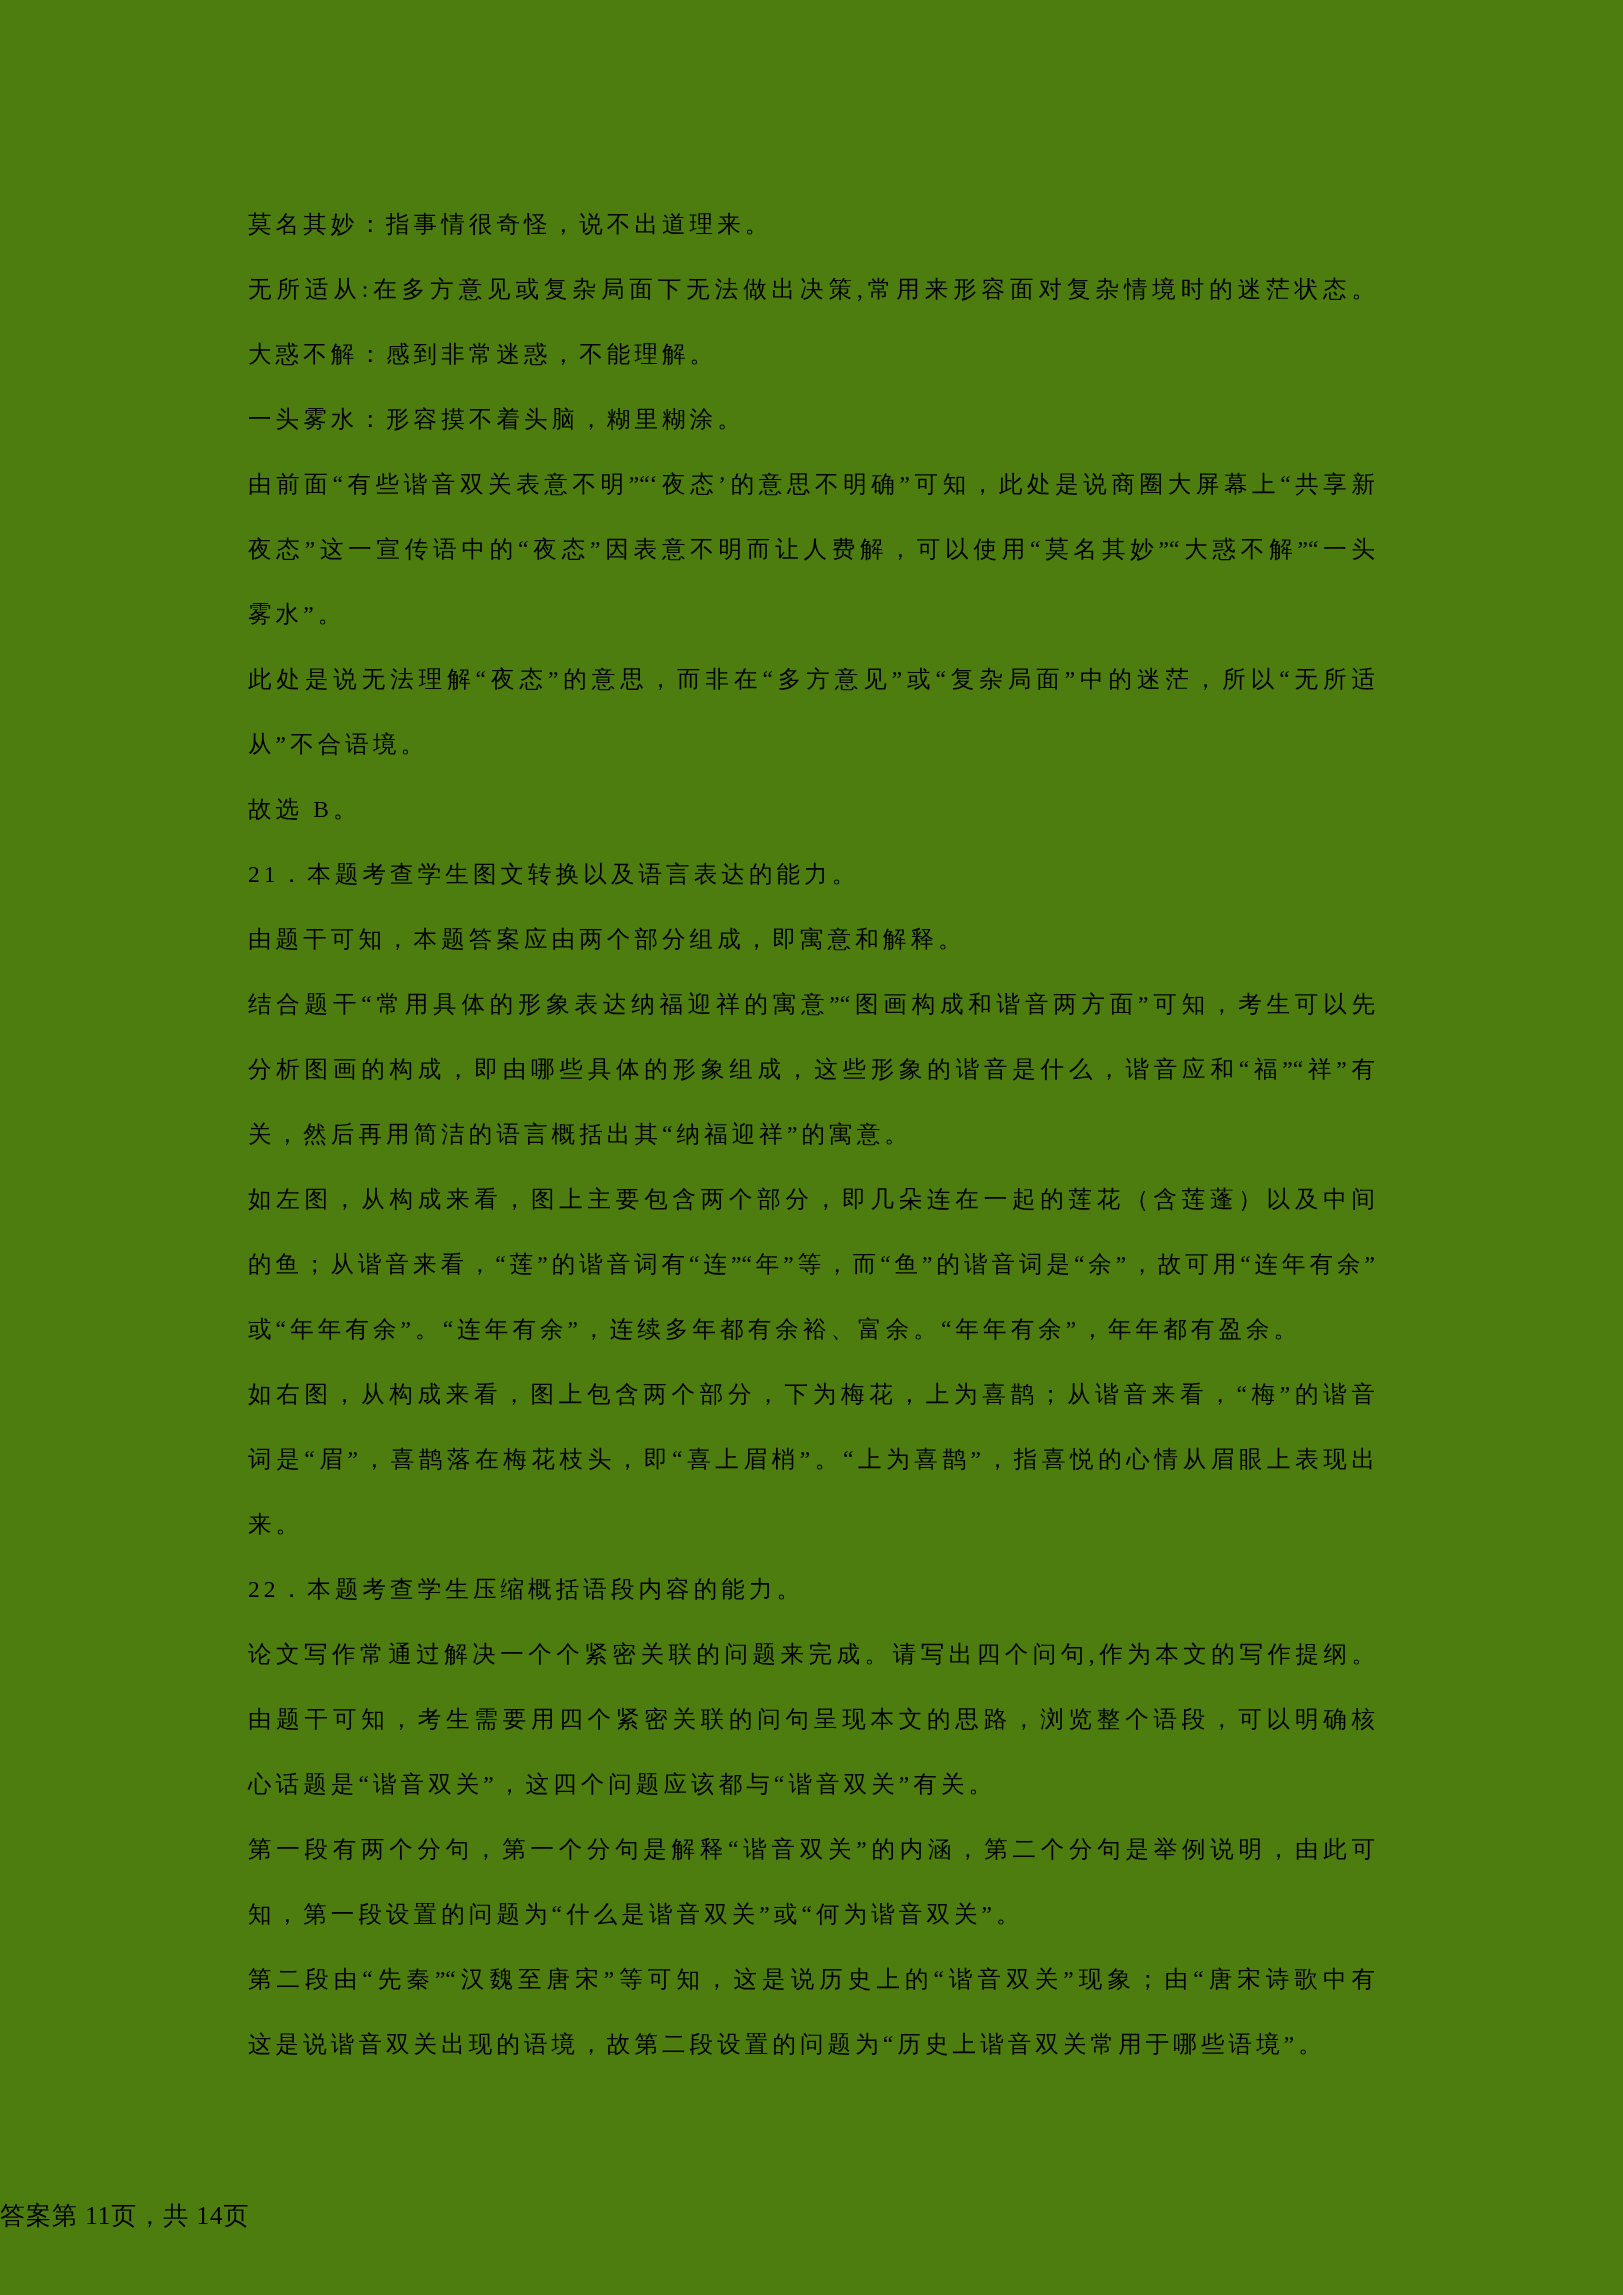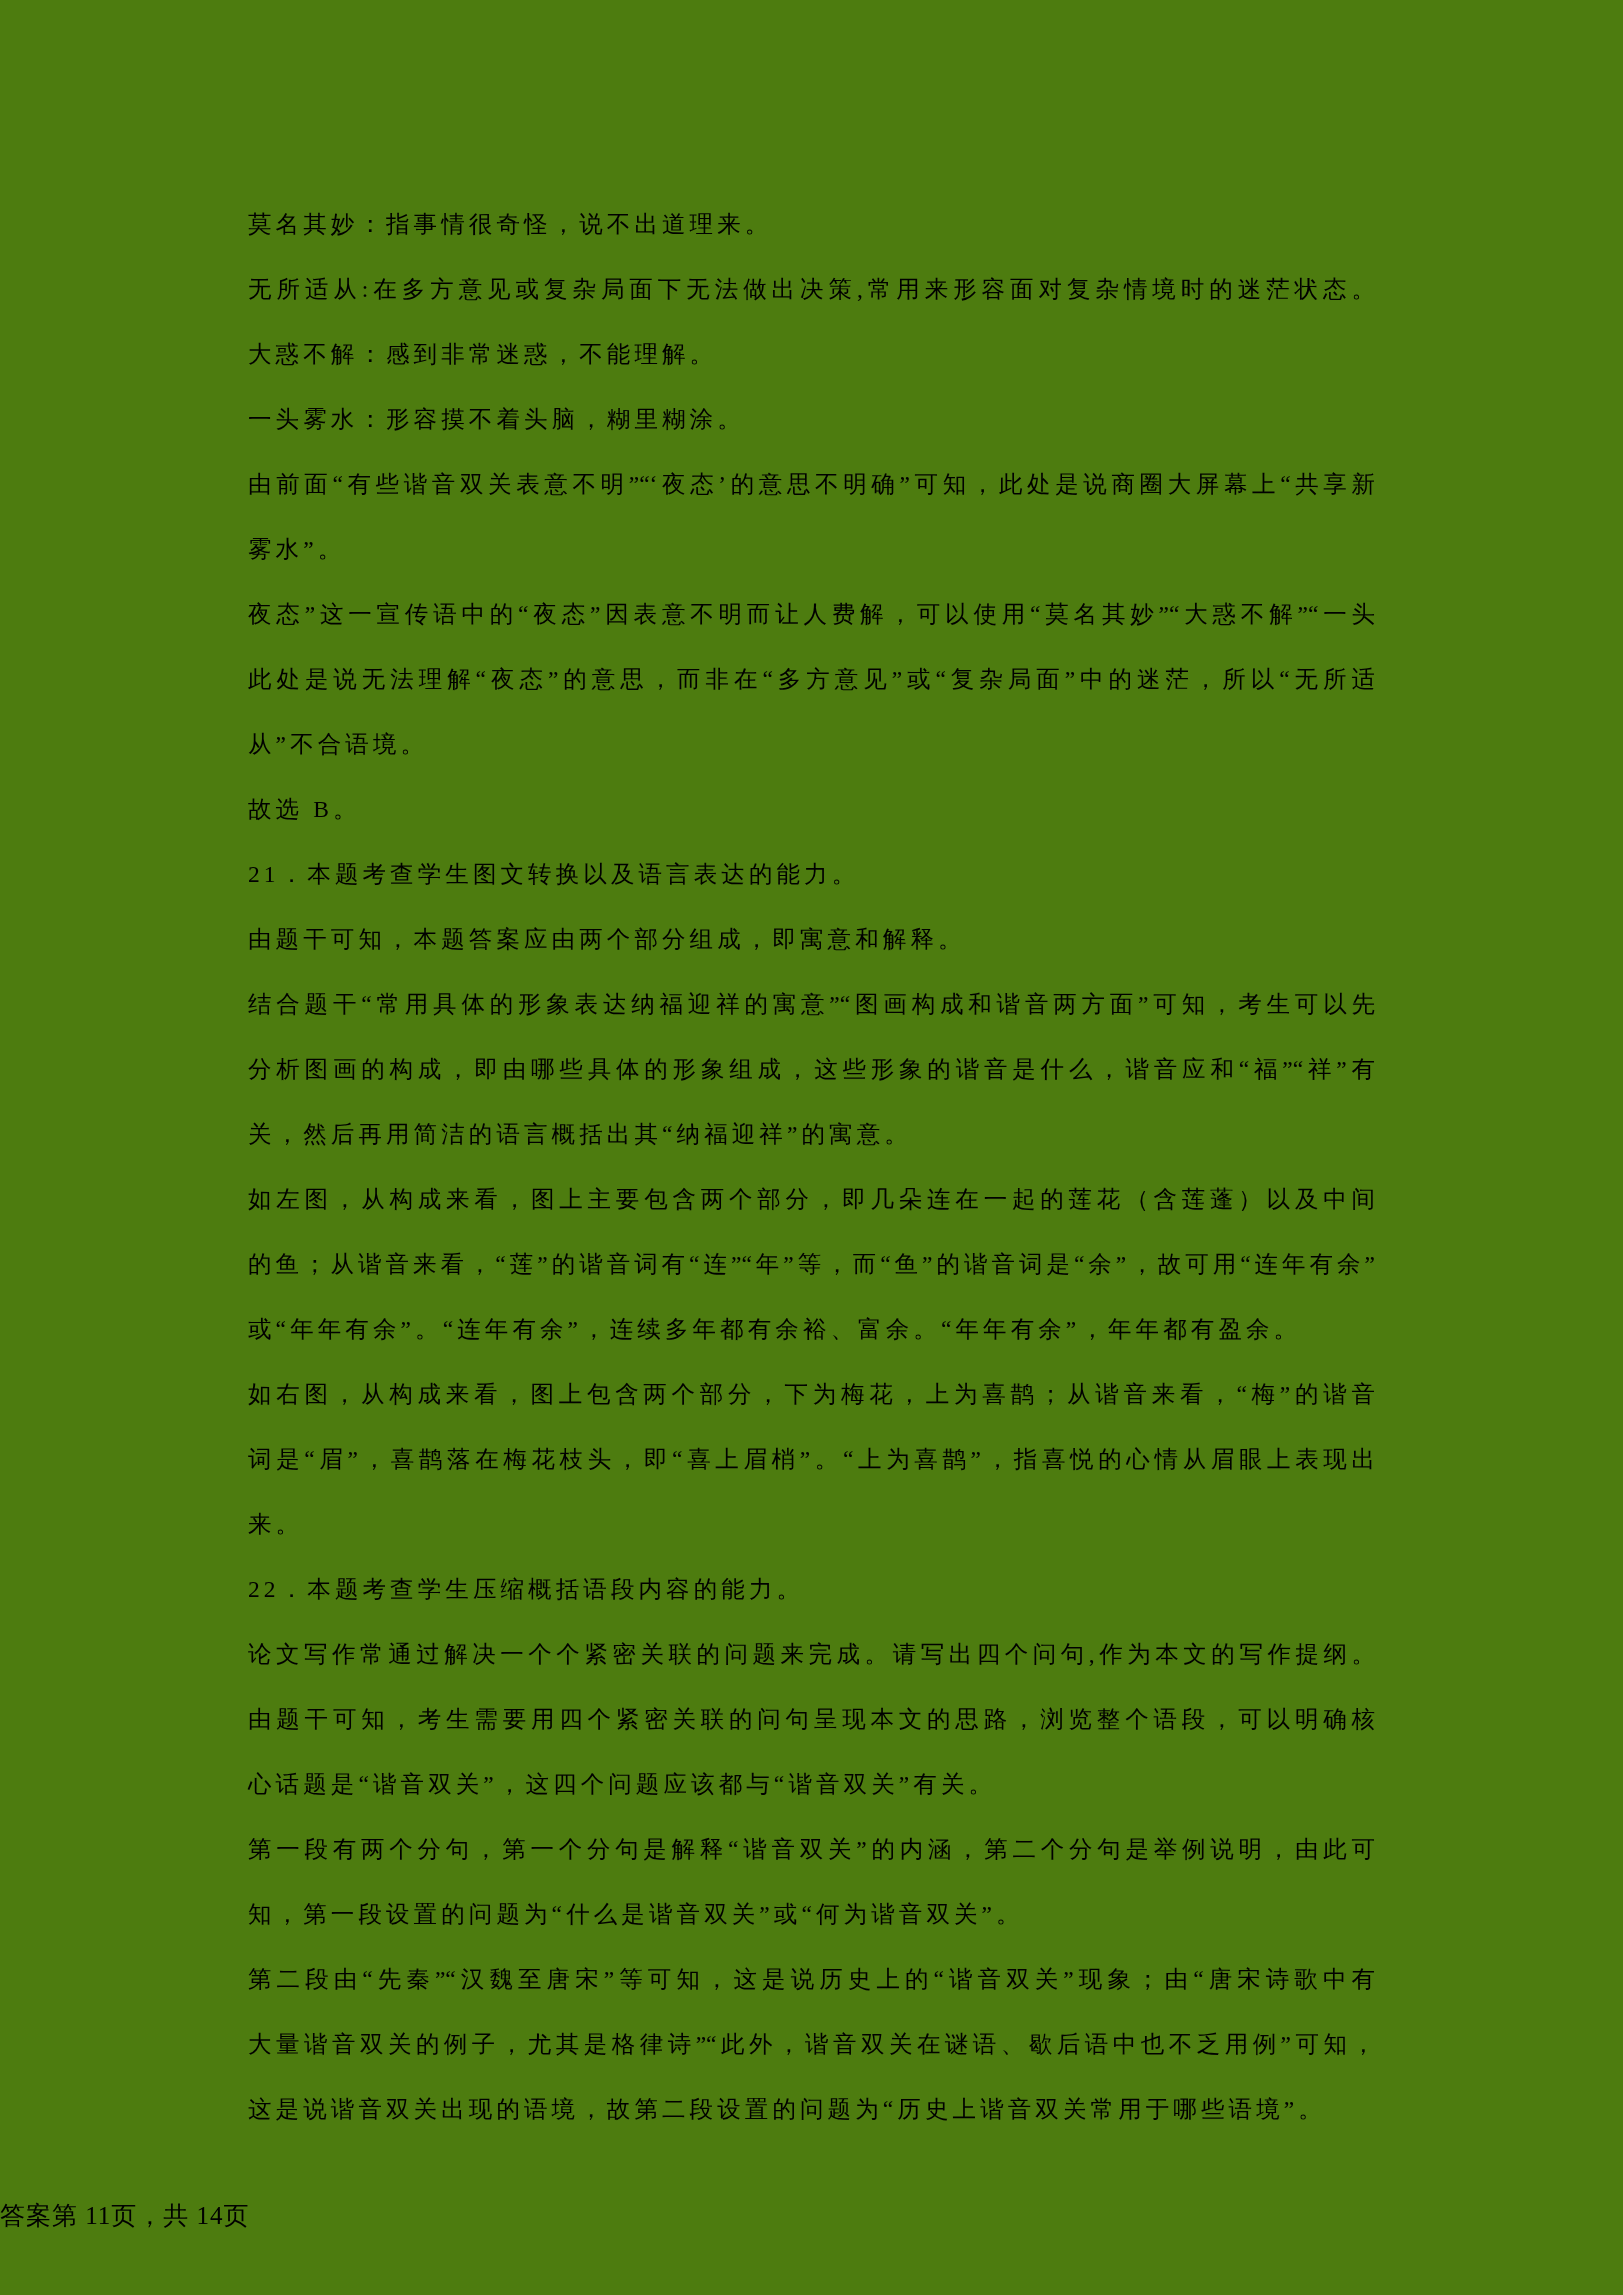--- a/index.html
+++ b/index.html
@@ -52,22 +52,22 @@
 </head>
 <body>
 
 <div class="page">
   <div class="content">
     <div class="line e">莫名其妙：指事情很奇怪，说不出道理来。</div>
     <div class="line j">无所适从:在多方意见或复杂局面下无法做出决策,常用来形容面对复杂情境时的迷茫状态。</div>
     <div class="line e">大惑不解：感到非常迷惑，不能理解。</div>
     <div class="line e">一头雾水：形容摸不着头脑，糊里糊涂。</div>
     <div class="line j">由前面“有些谐音双关表意不明”“‘夜态’的意思不明确”可知，此处是说商圈大屏幕上“共享新</div>
+    <div class="line j">夜态”这一宣传语中的“夜态”因表意不明而让人费解，可以使用“莫名其妙”“大惑不解”“一头</div>
     <div class="line e">雾水”。</div>
-    <div class="line j">夜态”这一宣传语中的“夜态”因表意不明而让人费解，可以使用“莫名其妙”“大惑不解”“一头</div>
     <div class="line j">此处是说无法理解“夜态”的意思，而非在“多方意见”或“复杂局面”中的迷茫，所以“无所适</div>
     <div class="line e">从”不合语境。</div>
     <div class="line e">故选 B。</div>
     <div class="line e">21．本题考查学生图文转换以及语言表达的能力。</div>
     <div class="line e">由题干可知，本题答案应由两个部分组成，即寓意和解释。</div>
     <div class="line j">结合题干“常用具体的形象表达纳福迎祥的寓意”“图画构成和谐音两方面”可知，考生可以先</div>
     <div class="line j">分析图画的构成，即由哪些具体的形象组成，这些形象的谐音是什么，谐音应和“福”“祥”有</div>
     <div class="line e">关，然后再用简洁的语言概括出其“纳福迎祥”的寓意。</div>
     <div class="line j">如左图，从构成来看，图上主要包含两个部分，即几朵连在一起的莲花（含莲蓬）以及中间</div>
     <div class="line j">的鱼；从谐音来看，“莲”的谐音词有“连”“年”等，而“鱼”的谐音词是“余”，故可用“连年有余”</div>
@@ -75,18 +75,17 @@
     <div class="line j">如右图，从构成来看，图上包含两个部分，下为梅花，上为喜鹊；从谐音来看，“梅”的谐音</div>
     <div class="line j">词是“眉”，喜鹊落在梅花枝头，即“喜上眉梢”。“上为喜鹊”，指喜悦的心情从眉眼上表现出</div>
     <div class="line e">来。</div>
     <div class="line e">22．本题考查学生压缩概括语段内容的能力。</div>
     <div class="line j">论文写作常通过解决一个个紧密关联的问题来完成。请写出四个问句,作为本文的写作提纲。</div>
     <div class="line j">由题干可知，考生需要用四个紧密关联的问句呈现本文的思路，浏览整个语段，可以明确核</div>
     <div class="line e">心话题是“谐音双关”，这四个问题应该都与“谐音双关”有关。</div>
     <div class="line j">第一段有两个分句，第一个分句是解释“谐音双关”的内涵，第二个分句是举例说明，由此可</div>
     <div class="line e">知，第一段设置的问题为“什么是谐音双关”或“何为谐音双关”。</div>
     <div class="line j">第二段由“先秦”“汉魏至唐宋”等可知，这是说历史上的“谐音双关”现象；由“唐宋诗歌中有</div>
-    <div class="line j">大量谐音双关的例子，尤其是格律诗”“此外，谐音双关在谜语、歇后语中也不乏用例”可知，</div>
     <div class="line e">这是说谐音双关出现的语境，故第二段设置的问题为“历史上谐音双关常用于哪些语境”。</div>
   </div>
   <div class="footer">答案第 11页，共 14页</div>
 </div>
 
 
 </body></html>

